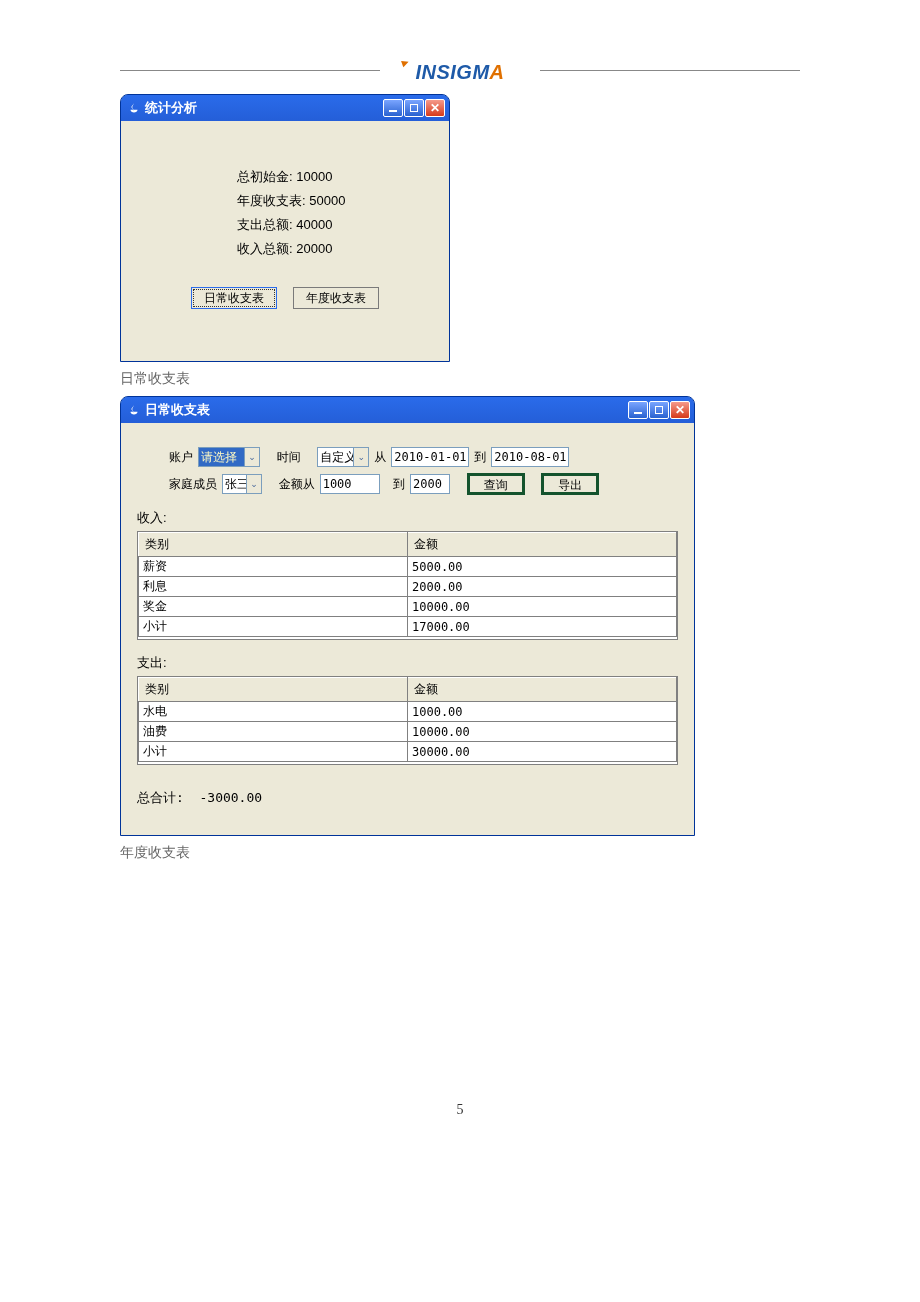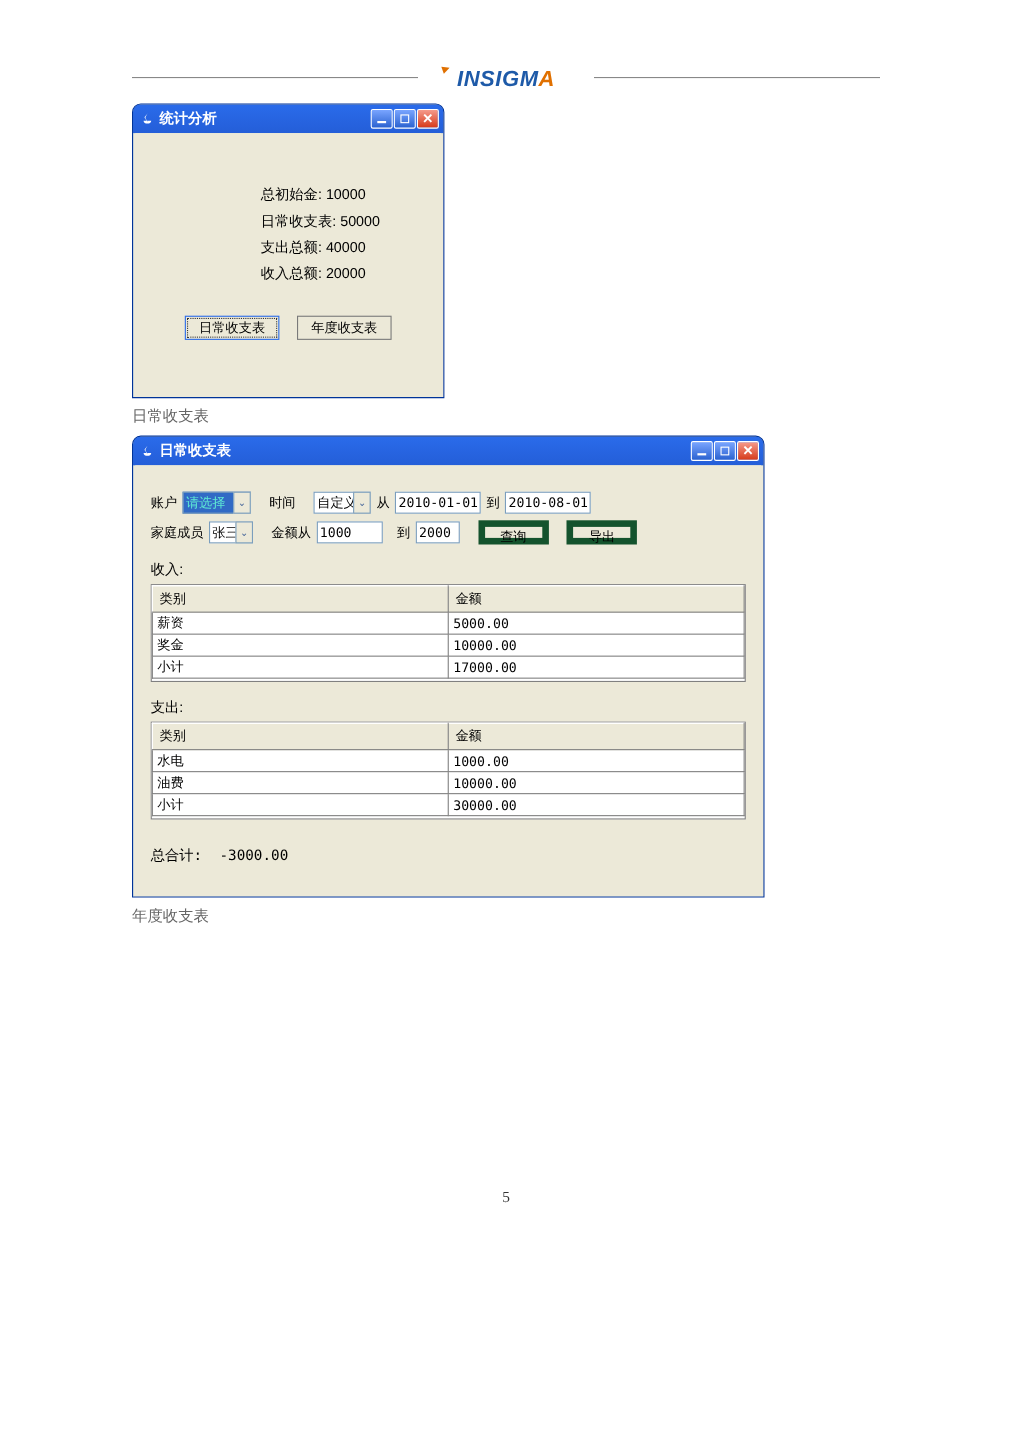--- a/index.html
+++ b/index.html
@@ -107,21 +107,21 @@
   .win-btn .mn { width: 8px; height: 2px; background: #fff; margin-top: 6px; }
   .win-btn .cx { font-size: 12px; line-height: 1; }
 
   .window-body {
     padding: 16px;
     background: #ece9d8;
   }
 
   
   .win1 {
-    width: 284px;
+    width: 330px;
   }
   .stats-block {
     text-align: left;
     padding: 28px 0 6px 100px;
     line-height: 24px;
     font-size: 13px;
   }
   .btn-row {
     display: flex;
     gap: 16px;
@@ -151,32 +151,32 @@
     margin: 4px 0 8px 0;
   }
 
   
   .win2 {
     width: 575px;
   }
   .win2 .window-body {
     padding: 24px 16px 28px 16px;
   }
-  .filters-row { display: flex; align-items: center; gap: 5px; width: 100%; margin-bottom: 6px; }
+  .filters-row { display: flex; align-items: center; gap: 5px; width: 100%; margin-bottom: 6px; margin-left: 32px; }
   .sel, .inp {
     border: 1px solid #7b9ebd;
     background: #fff;
     height: 20px;
     font-size: 12px;
     padding: 1px 2px;
     font-family: inherit;
   }
   .sel.sel-blue {
     background: #316ac5;
-    color: #5eead4;
+    color: #fef9c3;
   }
   .sel-wrap { position: relative; display: inline-flex; }
   .sel-wrap .arrow {
     position: absolute;
     right: 0;
     top: 0;
     bottom: 0;
     width: 16px;
     background: #ece9d8;
     border-left: 1px solid #b8cce4;
@@ -184,21 +184,21 @@
     align-items: center;
     justify-content: center;
     pointer-events: none;
     font-size: 9px;
     color: #4a6a9c;
     border: 1px solid #7b9ebd;
   }
   .inp { font-family: monospace; }
   .qbtn {
     background: #ece9d8;
-    border: 6px solid #14532d;
+    border: 3px solid #14532d;
     padding: 1px 14px;
     height: 22px;
     font-size: 12px;
     font-family: inherit;
     cursor: pointer;
   }
 
   .section-title {
     font-size: 13px;
     margin: 14px 0 4px 0;
@@ -274,21 +274,21 @@
             <div class="sq"></div>
           </div>
         <div class="win-btn close">
             <span class="cx">✕</span>
           </div>
       </div>
     </div>
     <div class="window-body">
       <div class="stats-block">
         <div><span>总初始金:</span> <span>10000</span></div>
-        <div><span>日常收支表:</span> <span>50000</span></div>
+        <div><span>年度收支表:</span> <span>50000</span></div>
         <div><span>支出总额:</span> <span>40000</span></div>
         <div><span>收入总额:</span> <span>20000</span></div>
       </div>
       <div class="btn-row">
         <button class="btn focus">日常收支表</button>
         <button class="btn">年度收支表</button>
       </div>
     </div>
   </div>
 
@@ -361,20 +361,24 @@
               <th style="width:50%">类别</th>
               <th>金额</th>
             </tr>
           </thead>
           <tbody id="income-body">
               <tr>
                 <td>薪资</td>
                 <td>5000.00</td>
               </tr>
               <tr>
+                <td>利息</td>
+                <td>2000.00</td>
+              </tr>
+              <tr>
                 <td>奖金</td>
                 <td>10000.00</td>
               </tr>
               <tr>
                 <td>小计</td>
                 <td>17000.00</td>
               </tr>
             </tbody>
         </table>
       </div>

